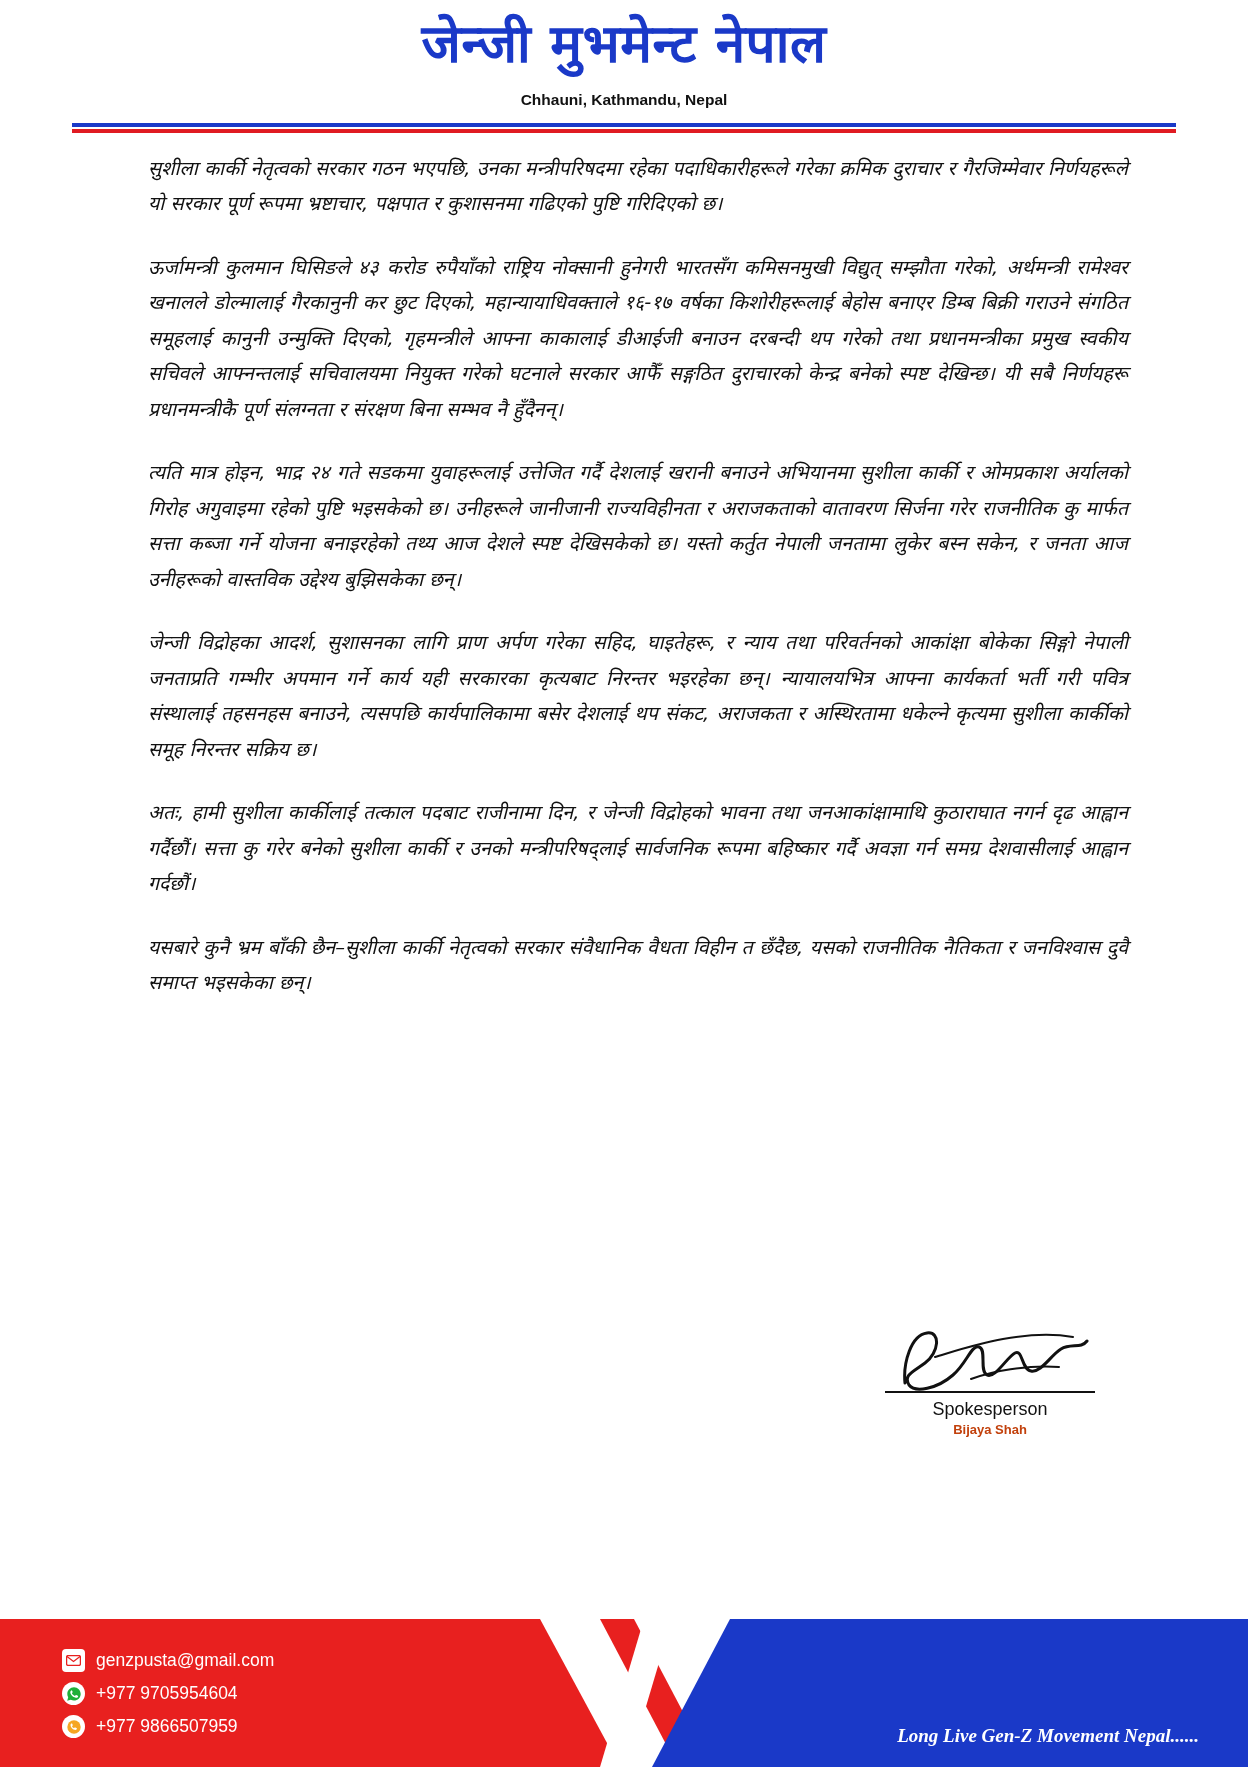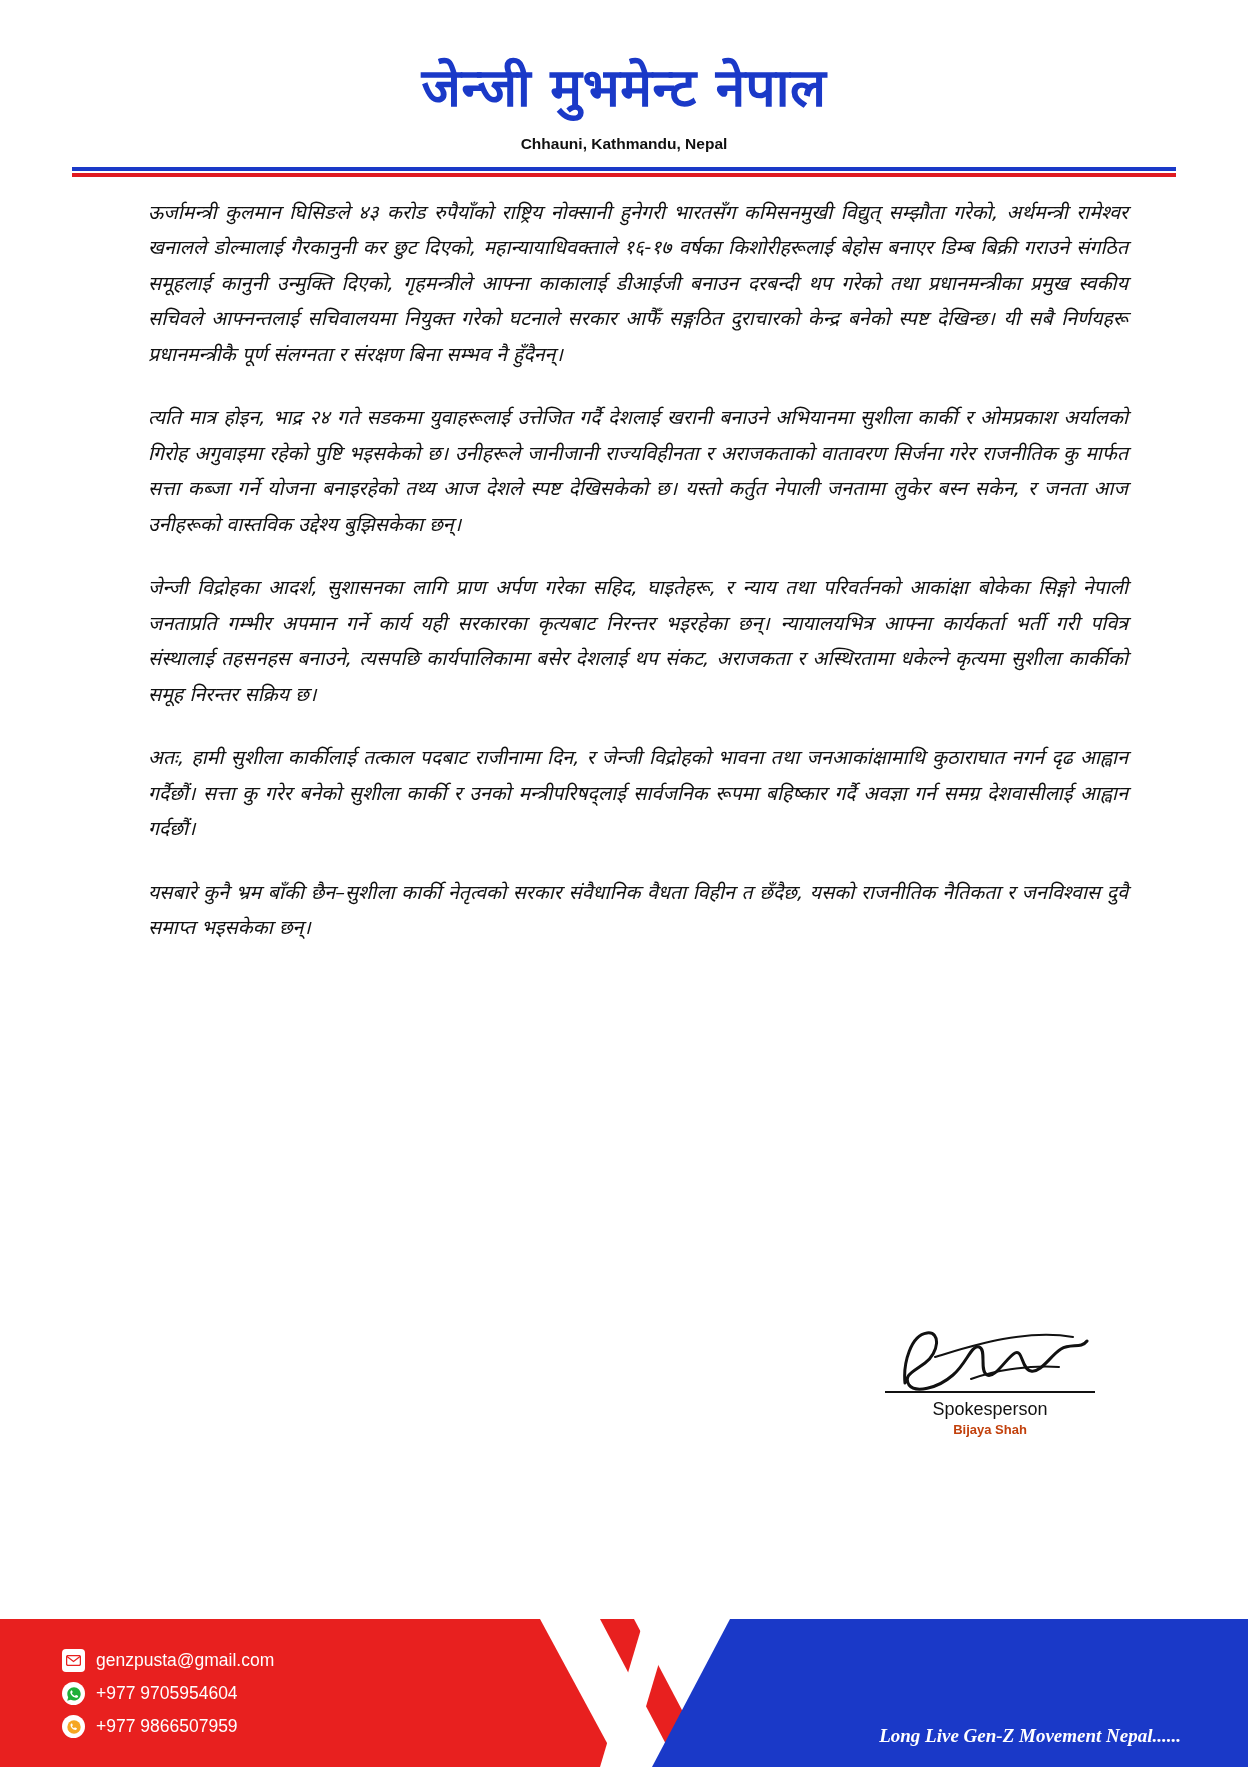--- a/index.html
+++ b/index.html
@@ -25,21 +25,20 @@
     padding-top: 14px;
     text-align: center;
   }
   .org-title {
     font-family: "DejaVu Sans", sans-serif;
     font-size: 53px;
     font-weight: bold;
     color: #1a39c8;
     letter-spacing: 0.5px;
     line-height: 1.15;
-    margin-top: 44px;
   }
   .org-address {
     margin-top: 16px;
     font-size: 15.5px;
     font-weight: bold;
     color: #111111;
     font-family: "Liberation Sans", sans-serif;
   }
 
   .rule-wrap {
@@ -201,21 +200,21 @@
   .contact-ico.mail { border-radius: 4px; }
   .contact-txt {
     color: #ffffff;
     font-size: 17.5px;
     font-family: "Liberation Sans", sans-serif;
     white-space: nowrap;
   }
 
   .footer-slogan {
     position: absolute;
-    right: 67px;
+    right: 49px;
     bottom: 20px;
     color: #ffffff;
     font-size: 19px;
     font-style: italic;
     font-weight: bold;
     font-family: "Liberation Serif", serif;
     z-index: 5;
   }
 </style>
 </head>
@@ -229,20 +228,21 @@
   </div>
 
   <div class="rule-wrap">
     <div class="rule-blue"></div>
     <div class="rule-gap"></div>
     <div class="rule-red"></div>
   </div>
 
 
   <div class="body-text">
+    <p>सुशीला कार्की नेतृत्वको सरकार गठन भएपछि, उनका मन्त्रीपरिषदमा रहेका पदाधिकारीहरूले गरेका क्रमिक दुराचार र गैरजिम्मेवार निर्णयहरूले यो सरकार पूर्ण रूपमा भ्रष्टाचार, पक्षपात र कुशासनमा गढिएको पुष्टि गरिदिएको छ।</p>
     <p>ऊर्जामन्त्री कुलमान घिसिङले ४३ करोड रुपैयाँको राष्ट्रिय नोक्सानी हुनेगरी भारतसँग कमिसनमुखी विद्युत् सम्झौता गरेको, अर्थमन्त्री रामेश्वर खनालले डोल्मालाई गैरकानुनी कर छुट दिएको, महान्यायाधिवक्ताले १६-१७ वर्षका किशोरीहरूलाई बेहोस बनाएर डिम्ब बिक्री गराउने संगठित समूहलाई कानुनी उन्मुक्ति दिएको, गृहमन्त्रीले आफ्ना काकालाई डीआईजी बनाउन दरबन्दी थप गरेको तथा प्रधानमन्त्रीका प्रमुख स्वकीय सचिवले आफ्नन्तलाई सचिवालयमा नियुक्त गरेको घटनाले सरकार आफैँ सङ्गठित दुराचारको केन्द्र बनेको स्पष्ट देखिन्छ। यी सबै निर्णयहरू प्रधानमन्त्रीकै पूर्ण संलग्नता र संरक्षण बिना सम्भव नै हुँदैनन्।</p>
     <p>त्यति मात्र होइन, भाद्र २४ गते सडकमा युवाहरूलाई उत्तेजित गर्दै देशलाई खरानी बनाउने अभियानमा सुशीला कार्की र ओमप्रकाश अर्यालको गिरोह अगुवाइमा रहेको पुष्टि भइसकेको छ। उनीहरूले जानीजानी राज्यविहीनता र अराजकताको वातावरण सिर्जना गरेर राजनीतिक कु मार्फत सत्ता कब्जा गर्ने योजना बनाइरहेको तथ्य आज देशले स्पष्ट देखिसकेको छ। यस्तो कर्तुत नेपाली जनतामा लुकेर बस्न सकेन, र जनता आज उनीहरूको वास्तविक उद्देश्य बुझिसकेका छन्।</p>
     <p>जेन्जी विद्रोहका आदर्श, सुशासनका लागि प्राण अर्पण गरेका सहिद, घाइतेहरू, र न्याय तथा परिवर्तनको आकांक्षा बोकेका सिङ्गो नेपाली जनताप्रति गम्भीर अपमान गर्ने कार्य यही सरकारका कृत्यबाट निरन्तर भइरहेका छन्। न्यायालयभित्र आफ्ना कार्यकर्ता भर्ती गरी पवित्र संस्थालाई तहसनहस बनाउने, त्यसपछि कार्यपालिकामा बसेर देशलाई थप संकट, अराजकता र अस्थिरतामा धकेल्ने कृत्यमा सुशीला कार्कीको समूह निरन्तर सक्रिय छ।</p>
     <p>अतः, हामी सुशीला कार्कीलाई तत्काल पदबाट राजीनामा दिन, र जेन्जी विद्रोहको भावना तथा जनआकांक्षामाथि कुठाराघात नगर्न दृढ आह्वान गर्दैछौं। सत्ता कु गरेर बनेको सुशीला कार्की र उनको मन्त्रीपरिषद्लाई सार्वजनिक रूपमा बहिष्कार गर्दै अवज्ञा गर्न समग्र देशवासीलाई आह्वान गर्दछौं।</p>
     <p>यसबारे कुनै भ्रम बाँकी छैन–सुशीला कार्की नेतृत्वको सरकार संवैधानिक वैधता विहीन त छँदैछ, यसको राजनीतिक नैतिकता र जनविश्वास दुवै समाप्त भइसकेका छन्।</p>
   </div>
 
   <div class="signature-block">
     <svg class="sig-svg" width="230" height="72" viewBox="0 0 230 72">
       <path d="M30 60 C28 40, 36 12, 52 10 C66 8, 64 30, 50 40 C38 49, 28 52, 34 62 C40 70, 62 66, 78 52 C92 40, 96 22, 104 24 C112 26, 104 48, 112 52 C120 56, 132 34, 140 30 C148 26, 146 46, 156 48 C166 50, 176 32, 186 26 C196 20, 206 26, 212 18" fill="none" stroke="#111111" stroke-width="3" stroke-linecap="round"></path>

